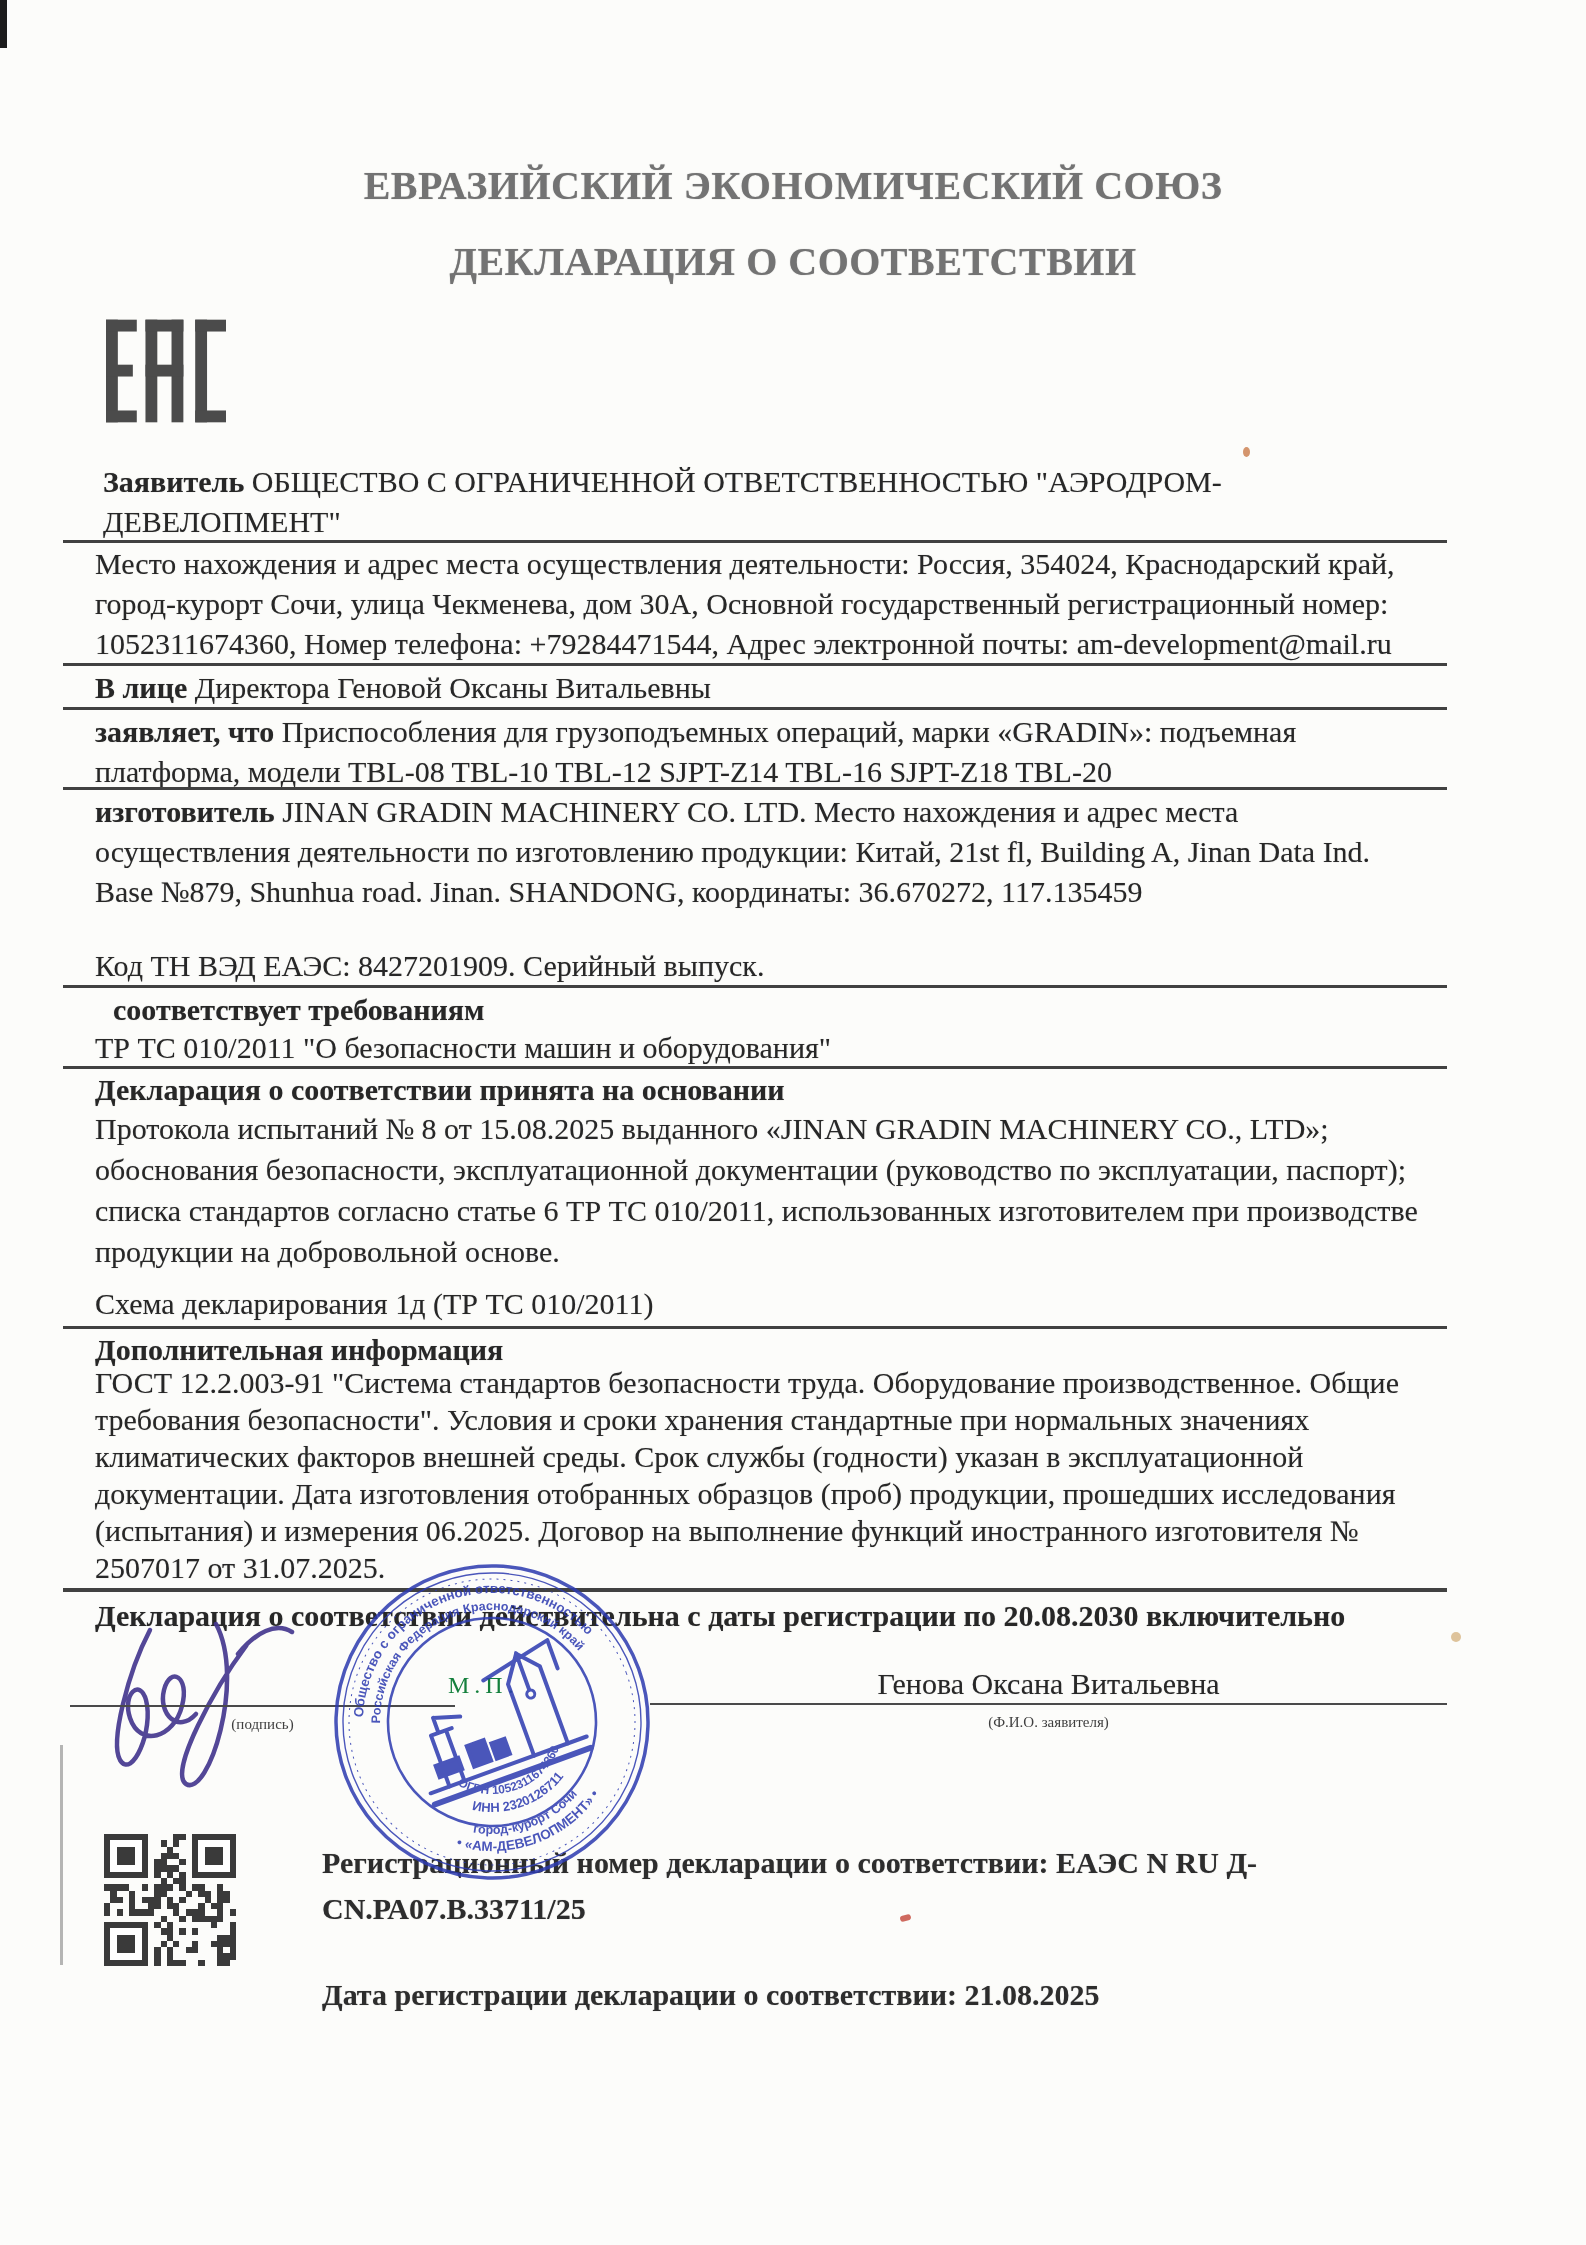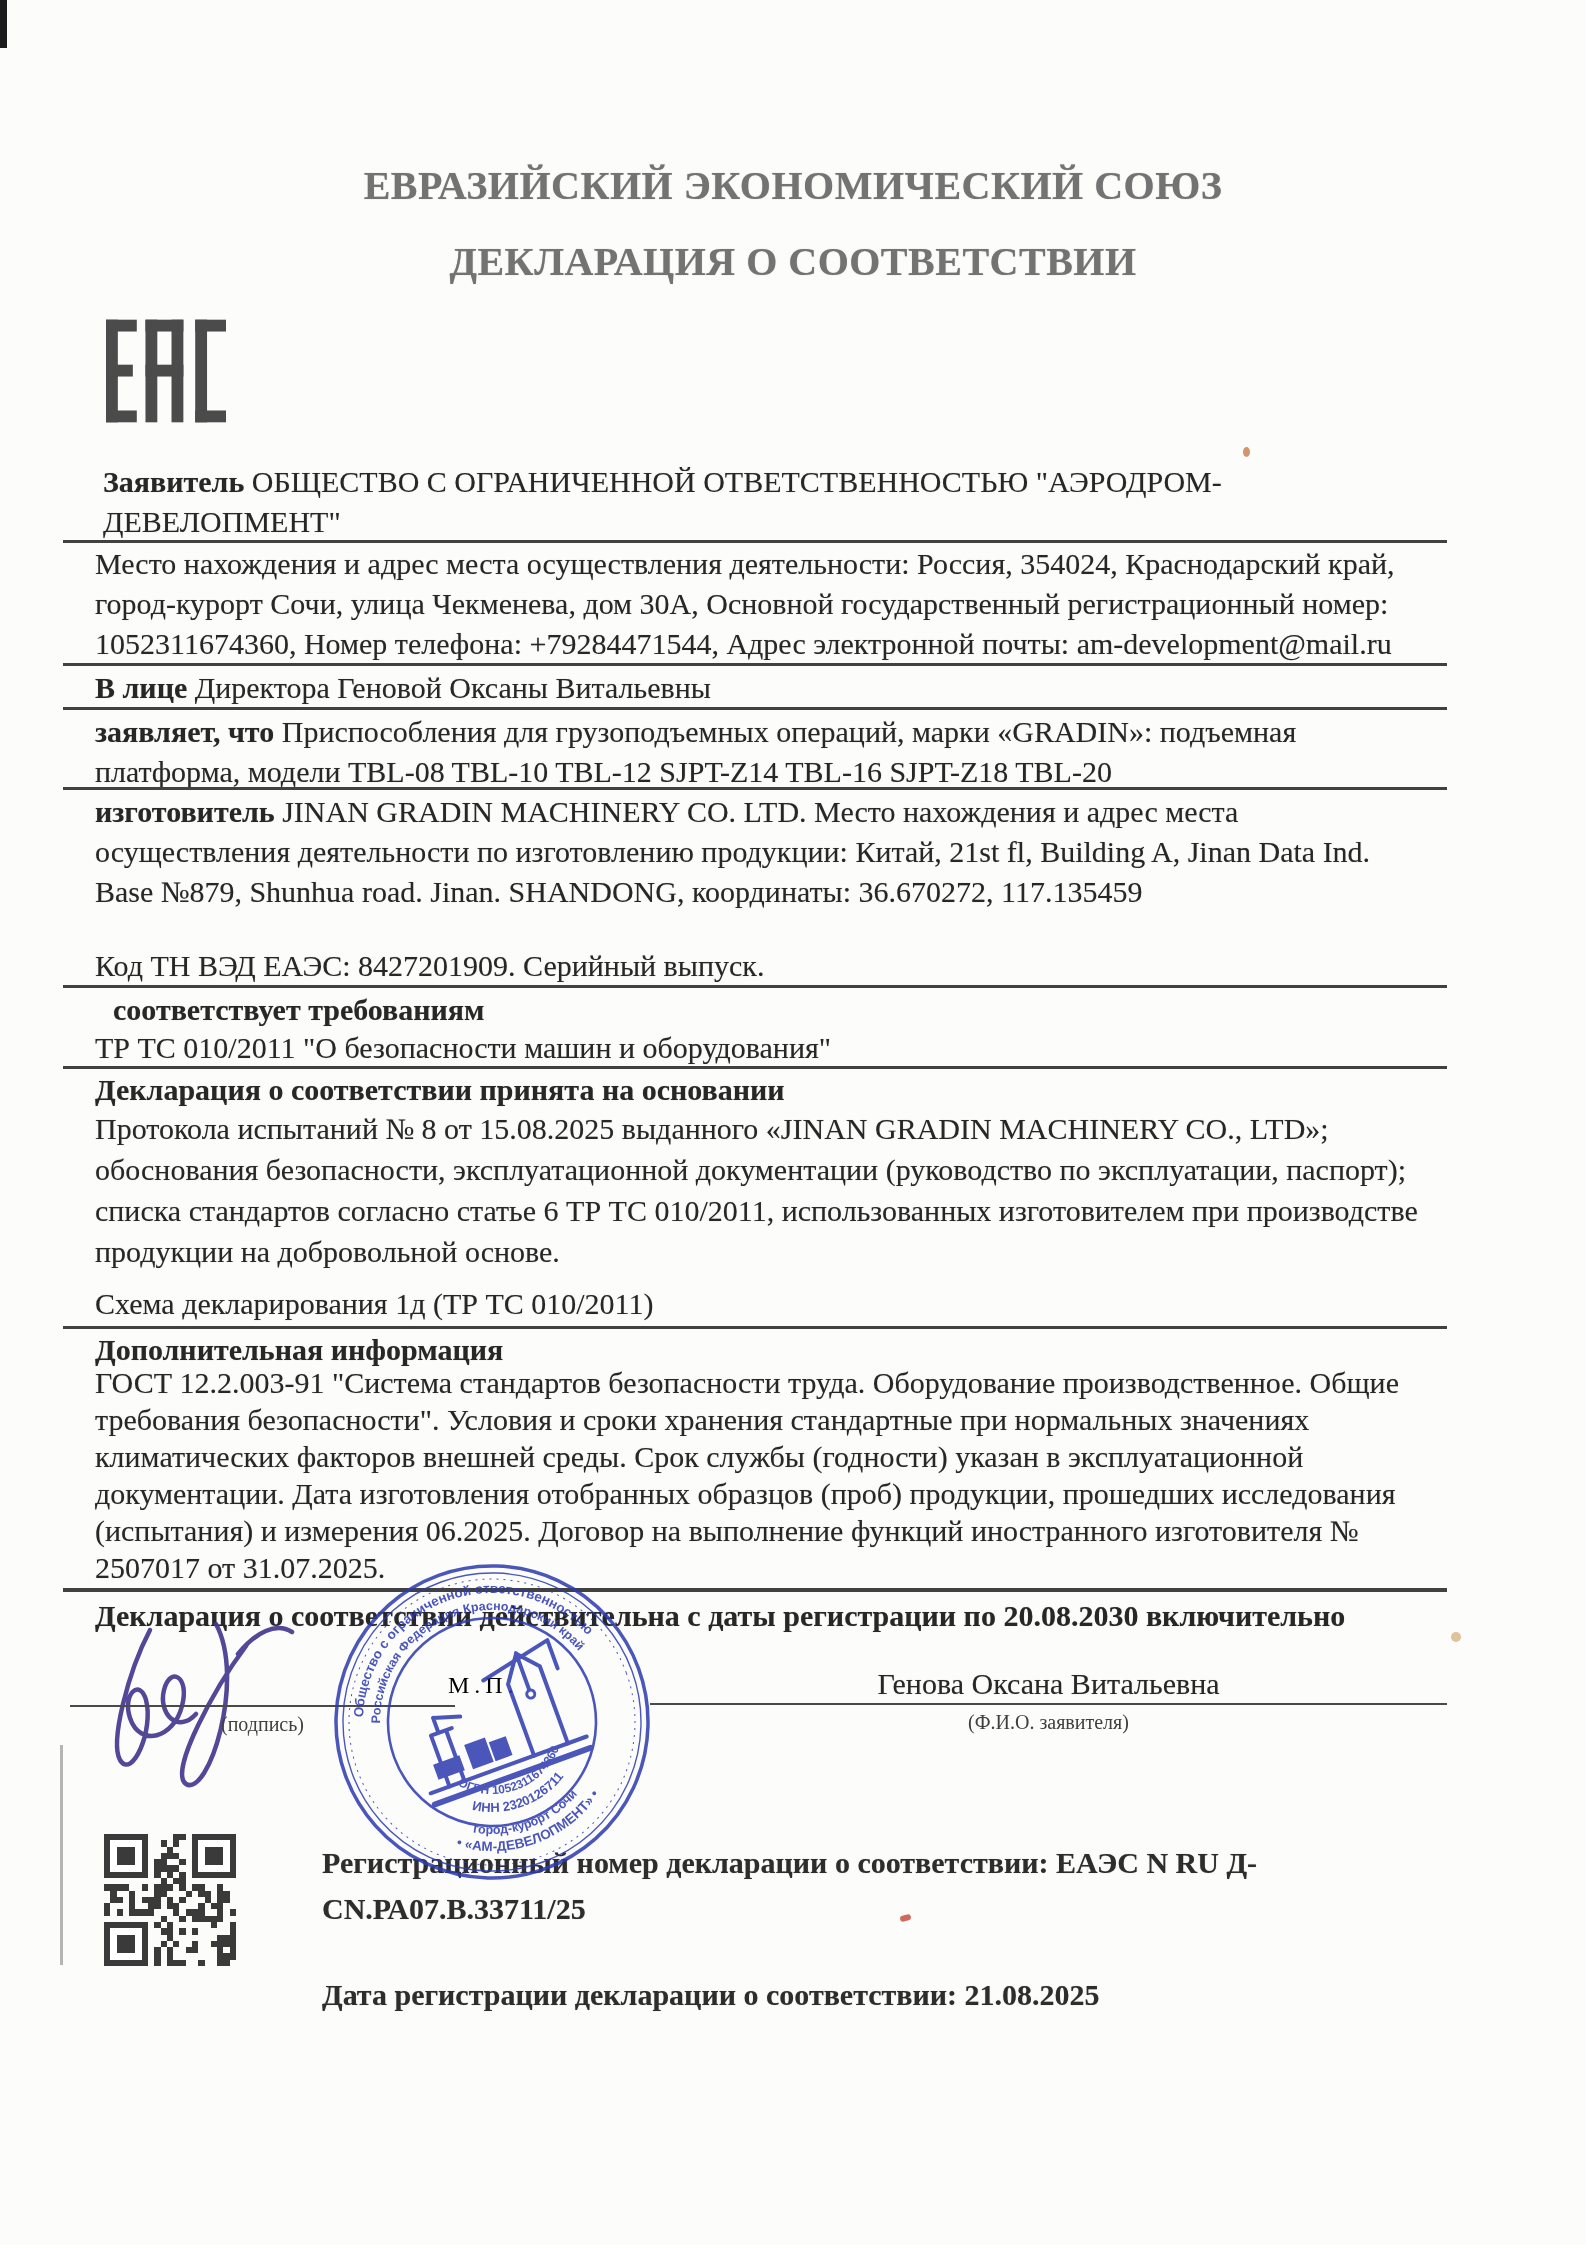--- a/index.html
+++ b/index.html
@@ -8,25 +8,25 @@
     background:#fcfcfa;overflow:hidden;
     font-family:"Liberation Serif","DejaVu Serif",serif;color:#272727;
   }
   .abs{position:absolute;}
   .t{font-size:30px;line-height:40px;text-shadow:0 0 1px rgba(60,60,60,.35);}
   .b{font-weight:700;}
   .title{font-size:40px;font-weight:700;letter-spacing:.5px;color:#737373;text-align:center;width:100%;text-shadow:0 0 1px rgba(60,60,60,.4);}
   .rule{position:absolute;left:63px;width:1384px;height:0;border-top:3px solid #414141;}
   .rule.thick{border-top-width:4px;}
   .shortline{position:absolute;height:0;border-top:2.5px solid #4a4a4a;}
-  .cap{font-size:20px;color:#3f3f3f;text-align:center;line-height:24px;}
+  .cap{font-size:15px;color:#3f3f3f;text-align:center;line-height:24px;}
   .lead{font-weight:700;}
   .lead::after{content:" ";}
   .regline{font-size:30px;line-height:46px;font-weight:700;color:#2d2d2d;text-shadow:0 0 1px rgba(60,60,60,.4);}
-  .mp{font-size:24px;letter-spacing:5px;color:#000000;}
+  .mp{font-size:24px;letter-spacing:5px;color:#15803d;}
   .speck{position:absolute;border-radius:50%;}
 </style>
 </head>
 <body>
 
 <div class="page">
 
   <div class="abs" style="left:0;top:0;width:7px;height:48px;background:#1c1c1c;"></div>
   <div class="abs" style="left:60px;top:1745px;width:3px;height:220px;background:rgba(95,95,95,.45);"></div>
 

